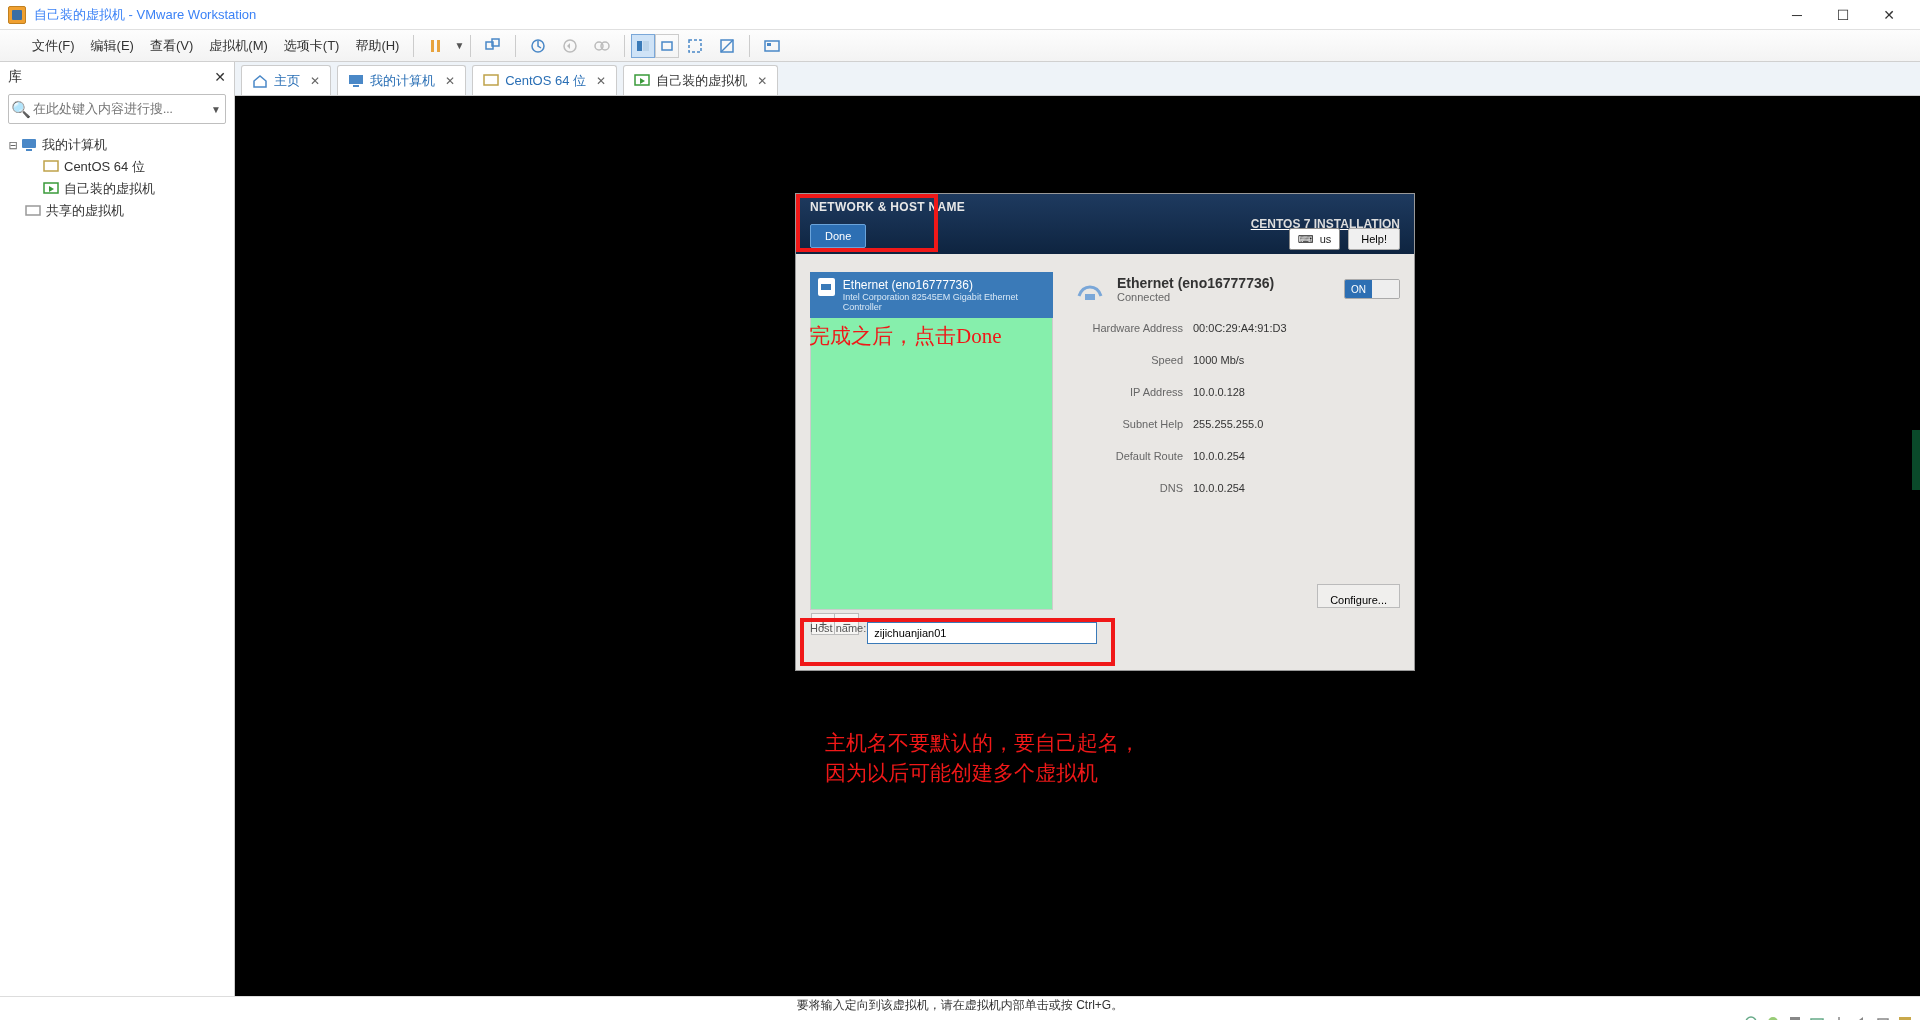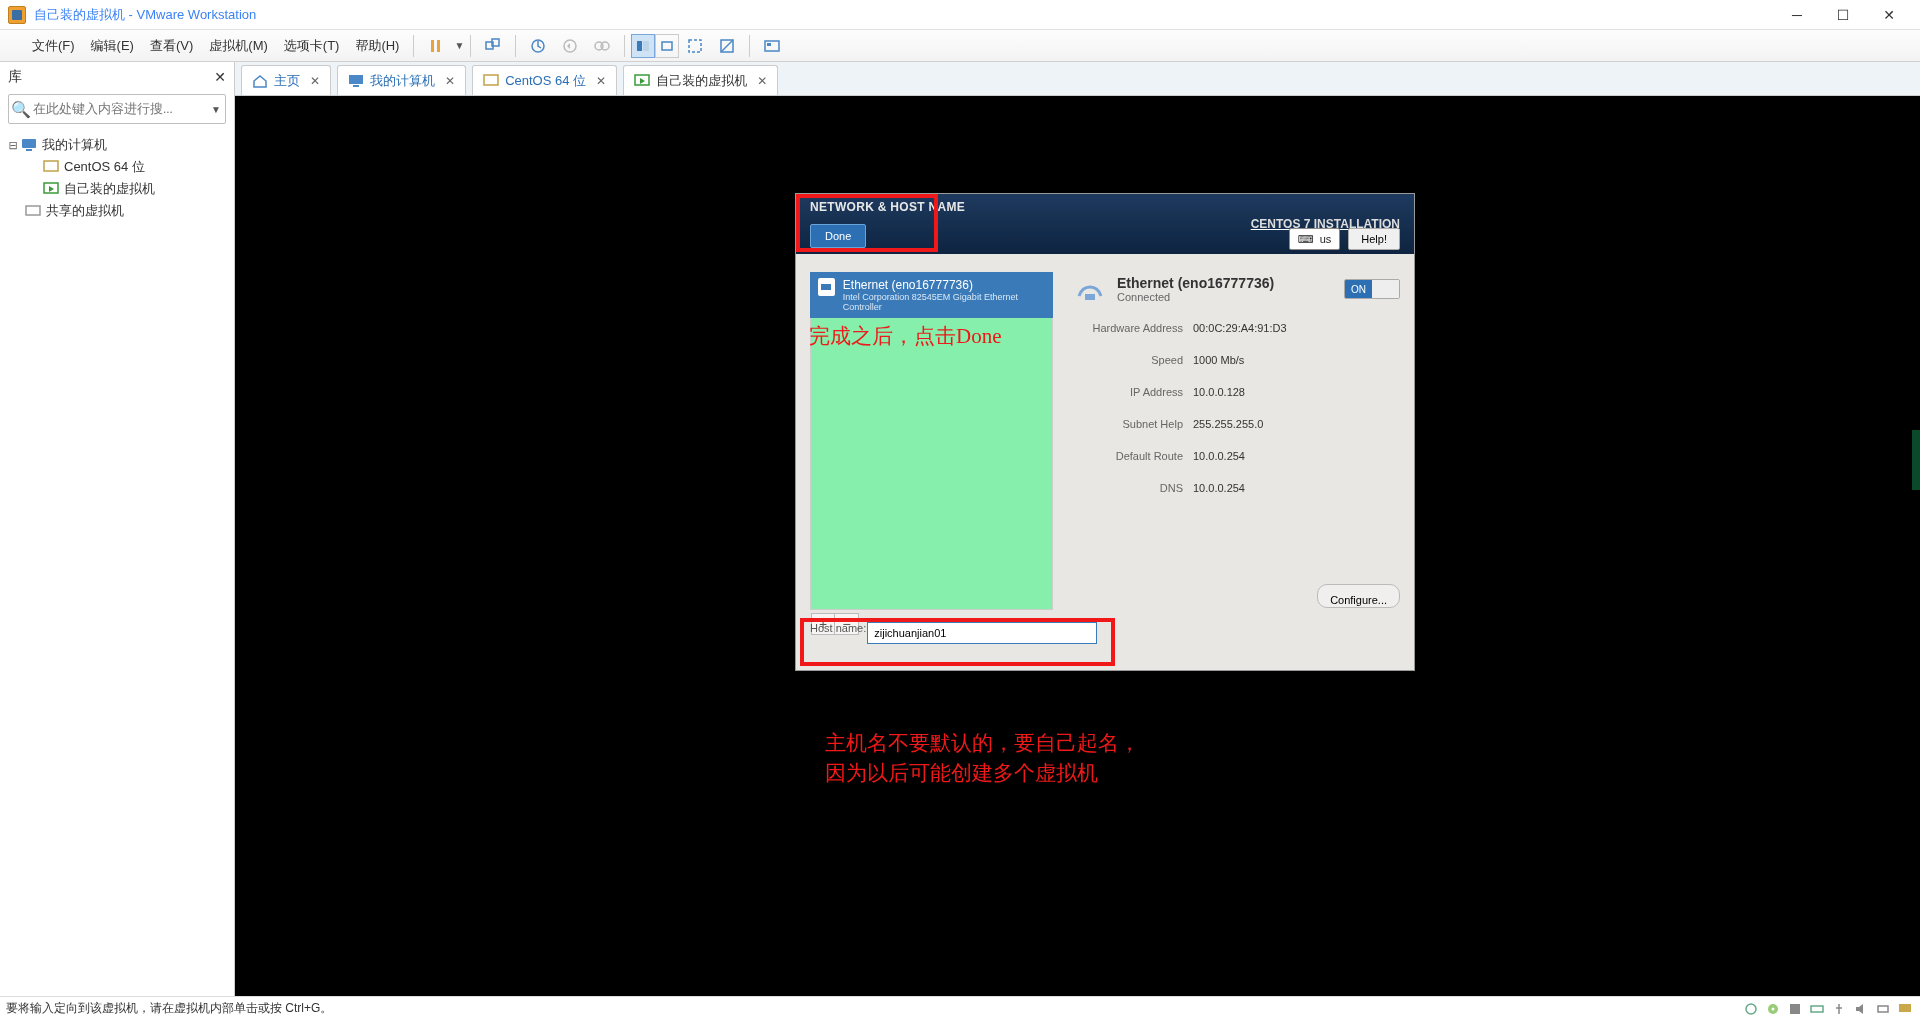--- a/index.html
+++ b/index.html
@@ -80,33 +80,33 @@
 .eth-ic { width:34px; height:34px; }
 .eth-ic svg{width:34px;height:34px;}
 .detail-title { font-size:14px; font-weight:600; color:#333; }
 .detail-status { font-size:11px; color:#666; }
 .toggle { margin-left:auto; width:56px; height:20px; border:1px solid #aaa; border-radius:2px; display:flex; font-size:10px; overflow:hidden; }
 .toggle .on { flex:1; background:#2d6fb3; color:#fff; display:flex; align-items:center; justify-content:center; }
 .toggle .off { flex:1; background:#eee; }
 .kv { display:grid; grid-template-columns:110px 1fr; gap:20px 10px; margin-top:16px; }
 .kv .k { text-align:right; color:#666; font-size:11px; }
 .kv .v { color:#333; font-size:11px; }
-.conf-btn { position:absolute; right:14px; bottom:62px; height:24px; padding:9px 12px; background:#f0efed; border:1px solid #bbb; font-size:11px; border-radius:10px; }
+.conf-btn { position:absolute; right:14px; bottom:62px; height:24px; padding:9px 12px; background:#f0efed; border:1px solid #bbb; font-size:11px; border-radius:0; }
 
 .host-row { position:absolute; left:14px; right:30px; bottom:14px; height:34px; display:flex; align-items:flex-start; gap:1px; }
 .host-row .hl { font-size:11px; color:#555; }
 .host-row input { width:230px; height:22px; border:1px solid #3a7ab8; padding:0 6px; font-size:11px; }
 .redbox-host { position:absolute; left:4px; bottom:4px; width:315px; height:48px; border:4px solid #f01818; pointer-events:none; }
 
 .anno { position:absolute; color:#f01818; font-size:21px; font-family:"SimSun","宋体",serif; line-height:1.4; pointer-events:none; }
 .anno1 { left:556px; top:236px; }
 .anno2 { left:574px; top:410px; }
 
 
-.statusbar { height:24px; background:#fff; border-top:1px solid #ddd; display:flex; align-items:center; padding:0 6px; font-size:12px; color:#333; }
+.statusbar { height:24px; background:#fff; border-top:1px solid #ddd; display:flex; align-items:center; padding:0 6px; font-size:12px; color:#333;flex-direction:column; }
 .status-icons { margin-left:auto; display:flex; gap:4px; align-items:center; }
 .sic { width:18px; height:16px; display:flex; align-items:center; justify-content:center; }
 .sic svg{width:16px;height:14px;}
 
 
 .rnotch { position:fixed; right:0; top:430px; width:8px; height:60px; background:#0a4a2a; }
 </style>
 </head>
 <body>
 

